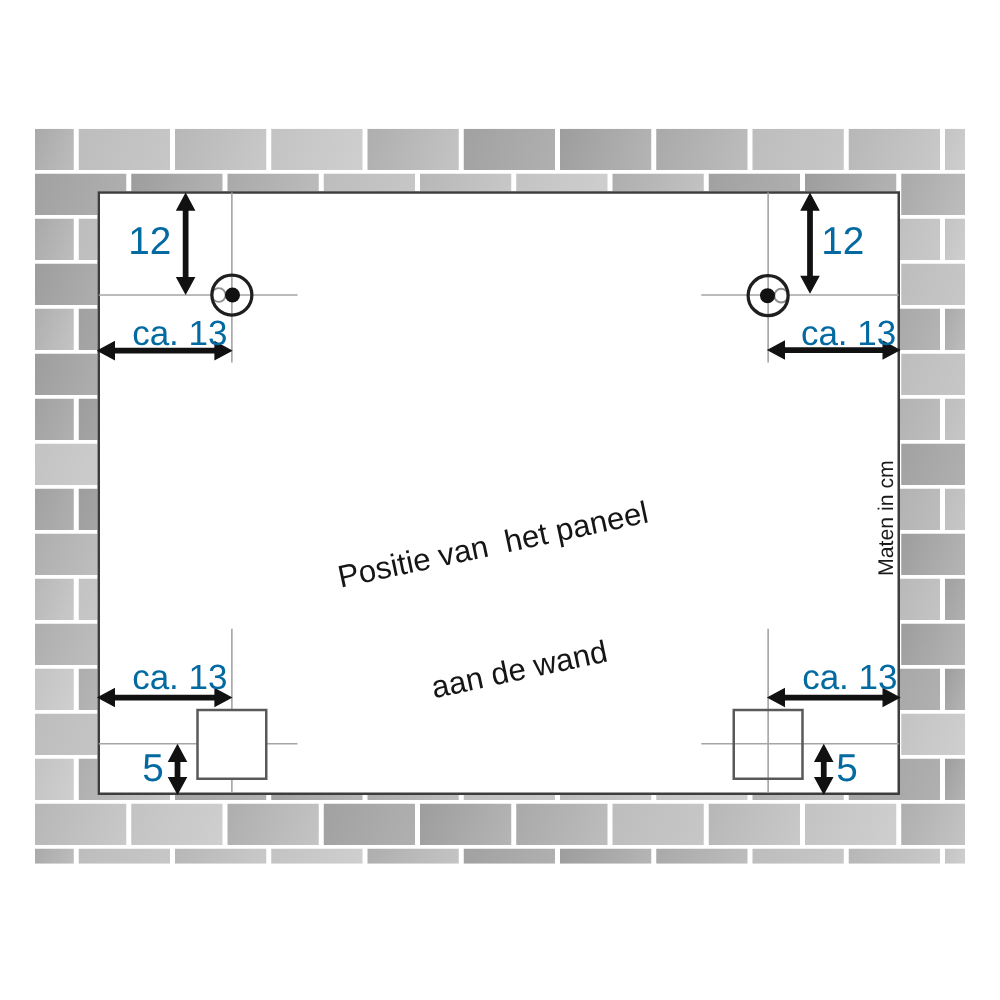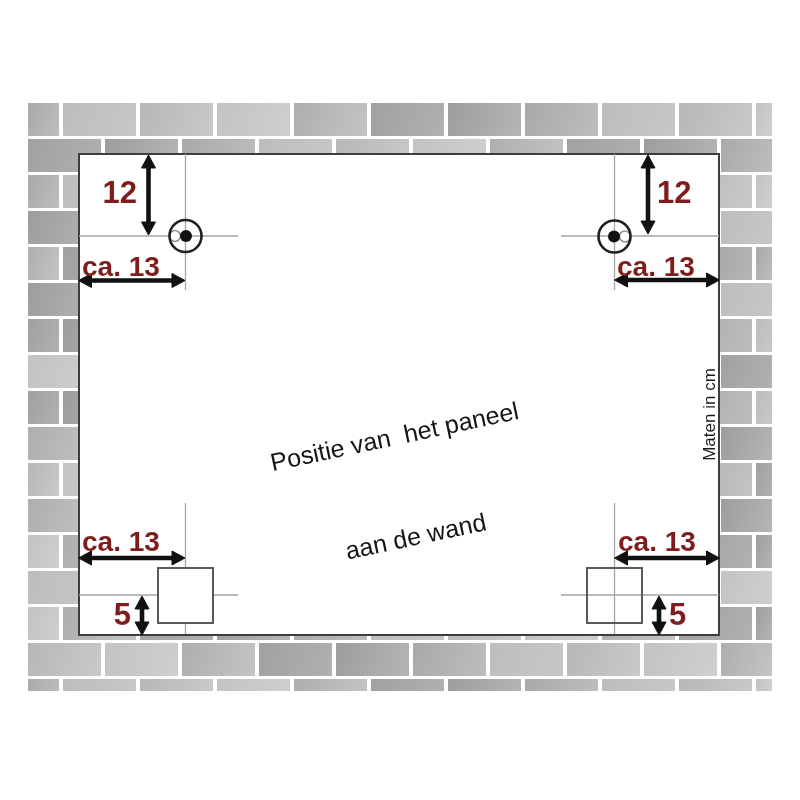--- a/index.html
+++ b/index.html
@@ -11,24 +11,24 @@
   .brick{position:absolute;}
 
   
   .panel{position:absolute;left:78px;top:153px;width:642px;height:483px;
          background:#ffffff;border:2.5px solid #3d3d3d;box-sizing:border-box;}
 
   
   .overlay{position:absolute;left:0;top:0;width:800px;height:800px;pointer-events:none;}
 
   
-  .dim{position:absolute;color:#7f1d1d;line-height:1.05;white-space:pre;font-weight:bold;}
+  .dim{position:absolute;color:#0369a1;line-height:1.05;white-space:pre;}
   .dim.big{font-size:31px;}
   .dim.mid{font-size:28px;}
-  .t-r{text-align:right;} .t-l{text-align:left;} .t-c{text-align:left;}
+  .t-r{text-align:right;} .t-l{text-align:left;} .t-c{text-align:right;}
 
   #d-tl-v{left:95px;top:177px;width:42px;}
   #d-tr-v{left:657px;top:177px;width:42px;}
   #d-tl-h{left:82px;top:252px;width:100px;}
   #d-tr-h{left:617px;top:252px;width:100px;}
   #d-bl-h{left:82px;top:527px;width:100px;}
   #d-br-h{left:618px;top:527px;width:100px;}
   #d-bl-v{left:93px;top:599px;width:38px;}
   #d-br-v{left:669px;top:599px;width:38px;}
 

